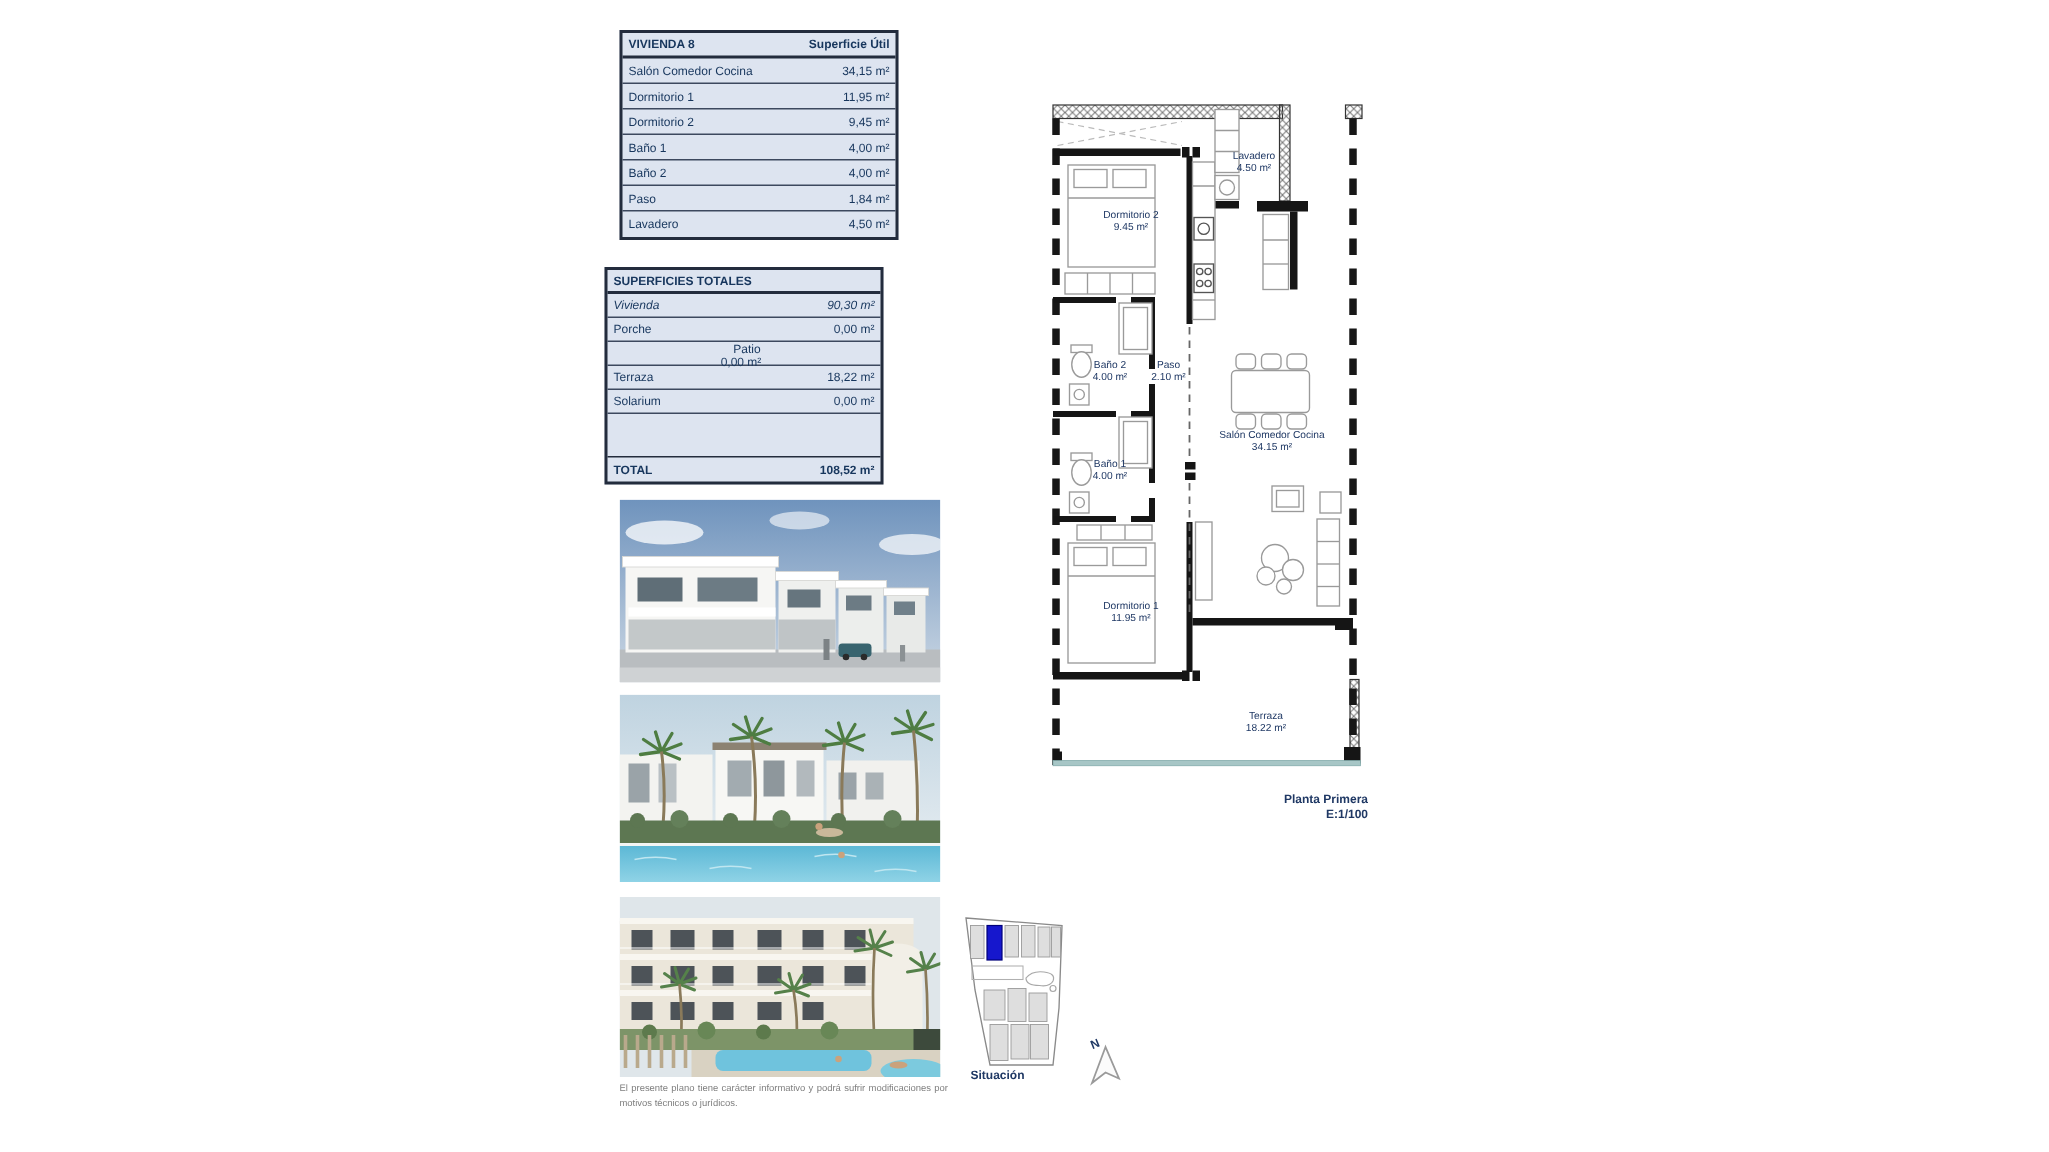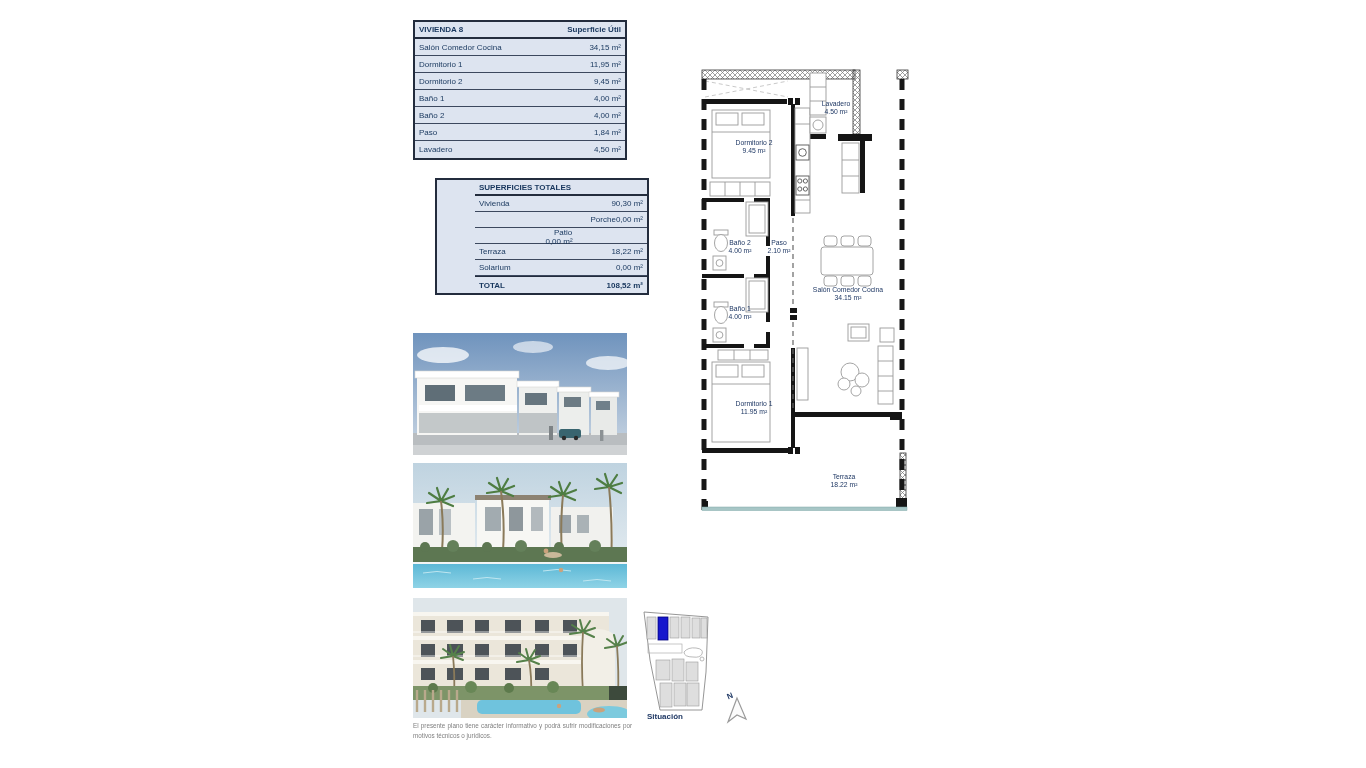--- a/index.html
+++ b/index.html
@@ -1,20 +1,20 @@
 <!DOCTYPE html>
 <html><head>
 <meta charset="utf-8">
 <style>
   * { margin:0; padding:0; box-sizing:border-box; }
   body { background:#fff; font-family:"Liberation Sans", sans-serif; }
   .page { position:relative; width:1366px; height:768px; background:#ffffff; overflow:hidden; }
 
   
-  .spec-table { position:absolute; width:214px; border:2px solid #232c3d; background:#dde4f0; }
+  .spec-table { position:absolute; width:186px; border:2px solid #232c3d; background:#dde4f0; }
   .t-row { display:flex; justify-content:space-between; align-items:center; height:17px;
            border-bottom:1px solid #3c485e; font-size:8px; color:#17365d; }
   .t-row:last-child { border-bottom:none; }
   .t-row.header { font-weight:bold; border-bottom:2px solid #232c3d; }
   .t-row.total  { font-weight:bold; border-top:1px solid #232c3d; }
   .t-label { padding-left:4px; white-space:nowrap; }
   .t-value { padding-right:4px; white-space:nowrap; text-align:right; }
 
   
   .photo { position:absolute; overflow:hidden; }
@@ -64,46 +64,46 @@
     <div class="t-row">
       <span class="t-label">Paso</span>
       <span class="t-value">1,84 m²</span>
     </div>
     <div class="t-row">
       <span class="t-label">Lavadero</span>
       <span class="t-value">4,50 m²</span>
     </div>
   </div>
 
-  <div class="spec-table" style="left:435px; top:178px;padding-left:38px;">
+  <div class="spec-table" style="left:403px; top:178px;">
     <div class="t-row header" style="height:16px;">
       <span class="t-label">SUPERFICIES TOTALES</span>
       <span class="t-value"></span>
     </div>
-    <div class="t-row" style="height:16px;">
+    <div class="t-row" style="height:16px;font-style:italic;">
       <span class="t-label">Vivienda</span>
       <span class="t-value">90,30 m²</span>
     </div>
-    <div class="t-row" style="height:16px;justify-content:flex-end;">
+    <div class="t-row" style="height:16px;">
       <span class="t-label">Porche</span>
       <span class="t-value">0,00 m²</span>
     </div>
     <div class="t-row" style="height:16px;flex-direction:column;">
       <span class="t-label">Patio</span>
       <span class="t-value">0,00 m²</span>
     </div>
     <div class="t-row" style="height:16px;">
       <span class="t-label">Terraza</span>
       <span class="t-value">18,22 m²</span>
     </div>
     <div class="t-row" style="height:16px;gap:15px;">
       <span class="t-label">Solarium</span>
       <span class="t-value">0,00 m²</span>
     </div>
-    <div class="t-row total" style="height:17px;">
+    <div class="t-row total" style="height:17px;margin-top:28px;">
       <span class="t-label">TOTAL</span>
       <span class="t-value">108,52 m²</span>
     </div>
   </div>
 
   <div class="photo" style="left:413px; top:333px; width:214px; height:122px;">
     <svg width="214" height="122">
       <defs>
         <linearGradient id="sky1" x1="0" y1="0" x2="0" y2="1">
           <stop offset="0" stop-color="#6f93bd"></stop>
@@ -425,20 +425,24 @@
         <text class="room-name" x="158" y="232">Salón Comedor Cocina</text>
         <text class="room-area" x="158" y="240">34.15 m²</text>
         <text class="room-name" x="64" y="346">Dormitorio 1</text>
         <text class="room-area" x="64" y="354">11.95 m²</text>
         <text class="room-name" x="154" y="419">Terraza</text>
         <text class="room-area" x="154" y="427">18.22 m²</text>
       </g>
     </svg>
   </div>
 
+  <div class="plan-caption">
+    <div>Planta Primera</div>
+    <div>E:1/100</div>
+  </div>
 
   <div style="position:absolute; left:636px; top:602px;">
     <svg width="80" height="112" viewBox="0 0 80 112">
       <polygon points="8,10 72,15 70,70 66,108 24,108 14,58" fill="#ffffff" stroke="#8a8a8a" stroke-width="0.9"></polygon>
       <g fill="#dedede" stroke="#9a9a9a" stroke-width="0.6">
         <rect x="11" y="15" width="9" height="22"></rect>
         <rect x="34" y="15" width="9" height="21"></rect>
         <rect x="45" y="15" width="9" height="21"></rect>
         <rect x="56" y="16" width="8" height="20"></rect>
         <rect x="65" y="16" width="6" height="20"></rect>

